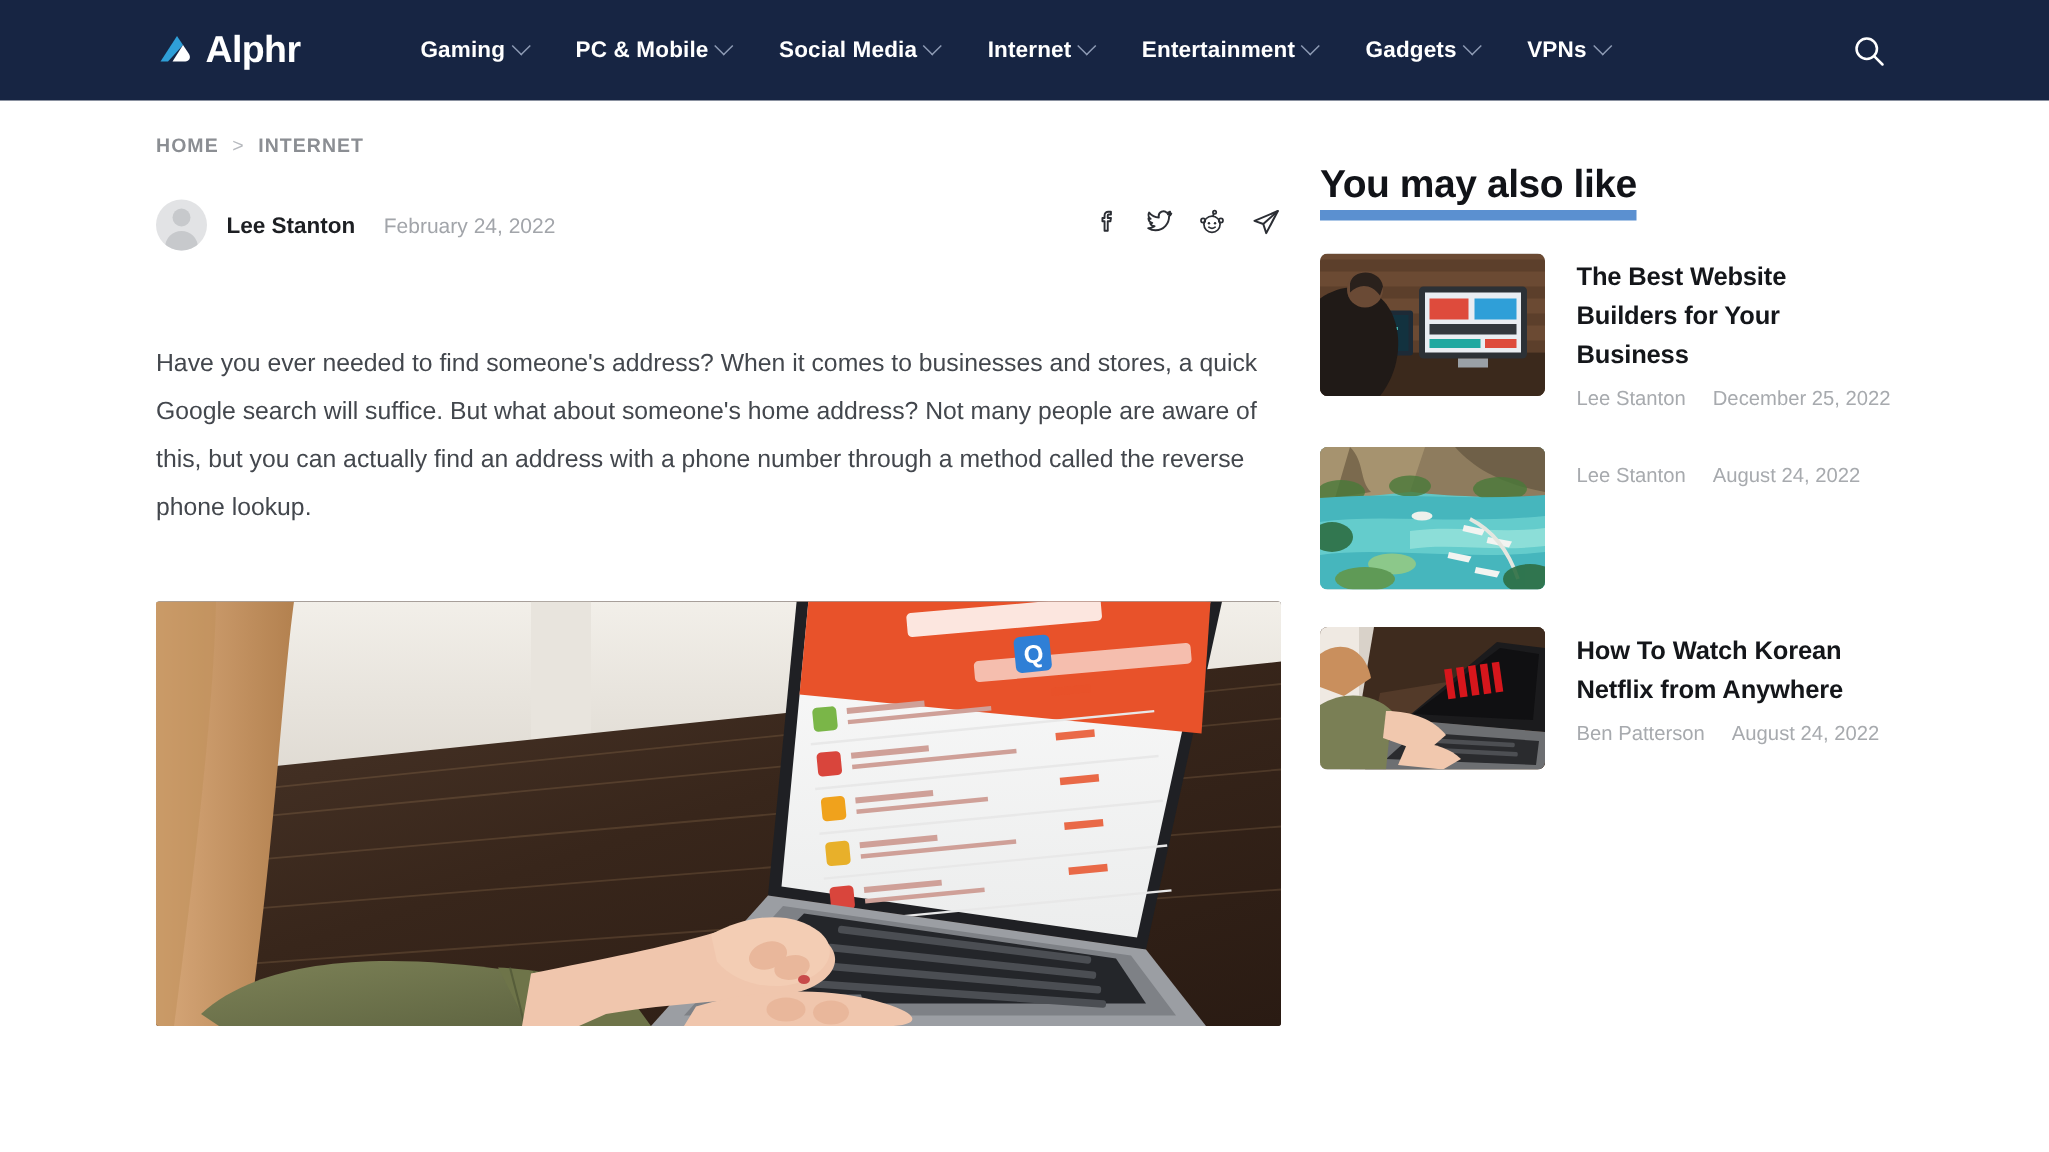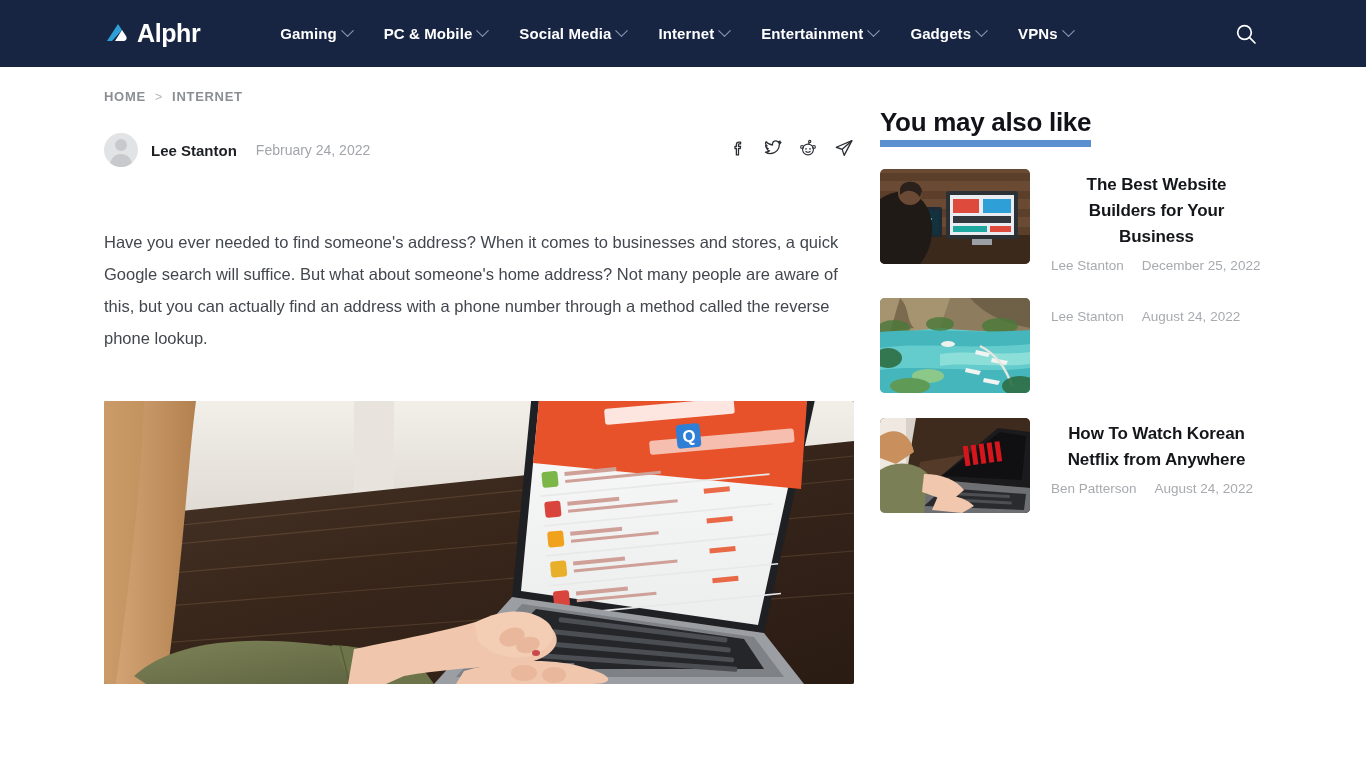--- a/index.html
+++ b/index.html
@@ -185,21 +185,21 @@
   }
   .sidebar-title::after {
     content: "";
     position: absolute;
     left: 0; bottom: 0;
     width: 100%; height: 7px;
     background: #5b90d0;
   }
 
   .rel-list { margin-top: 22px; display: flex; flex-direction: column; gap: 25px; }
-  .rel-card { display: flex; gap: 21px; cursor: pointer; text-align: center; }
+  .rel-card { display: flex; gap: 21px; cursor: pointer; }
   .rel-thumb {
     width: 150px; height: 95px;
     flex: 0 0 150px;
     border-radius: 5px;
     overflow: hidden;
     background: #d9d9d9;
   }
   .rel-thumb svg { display:block; width: 100%; height: 100%; }
   .rel-body { padding-top: 3px; flex: 1 1 auto; }
   .rel-title {

